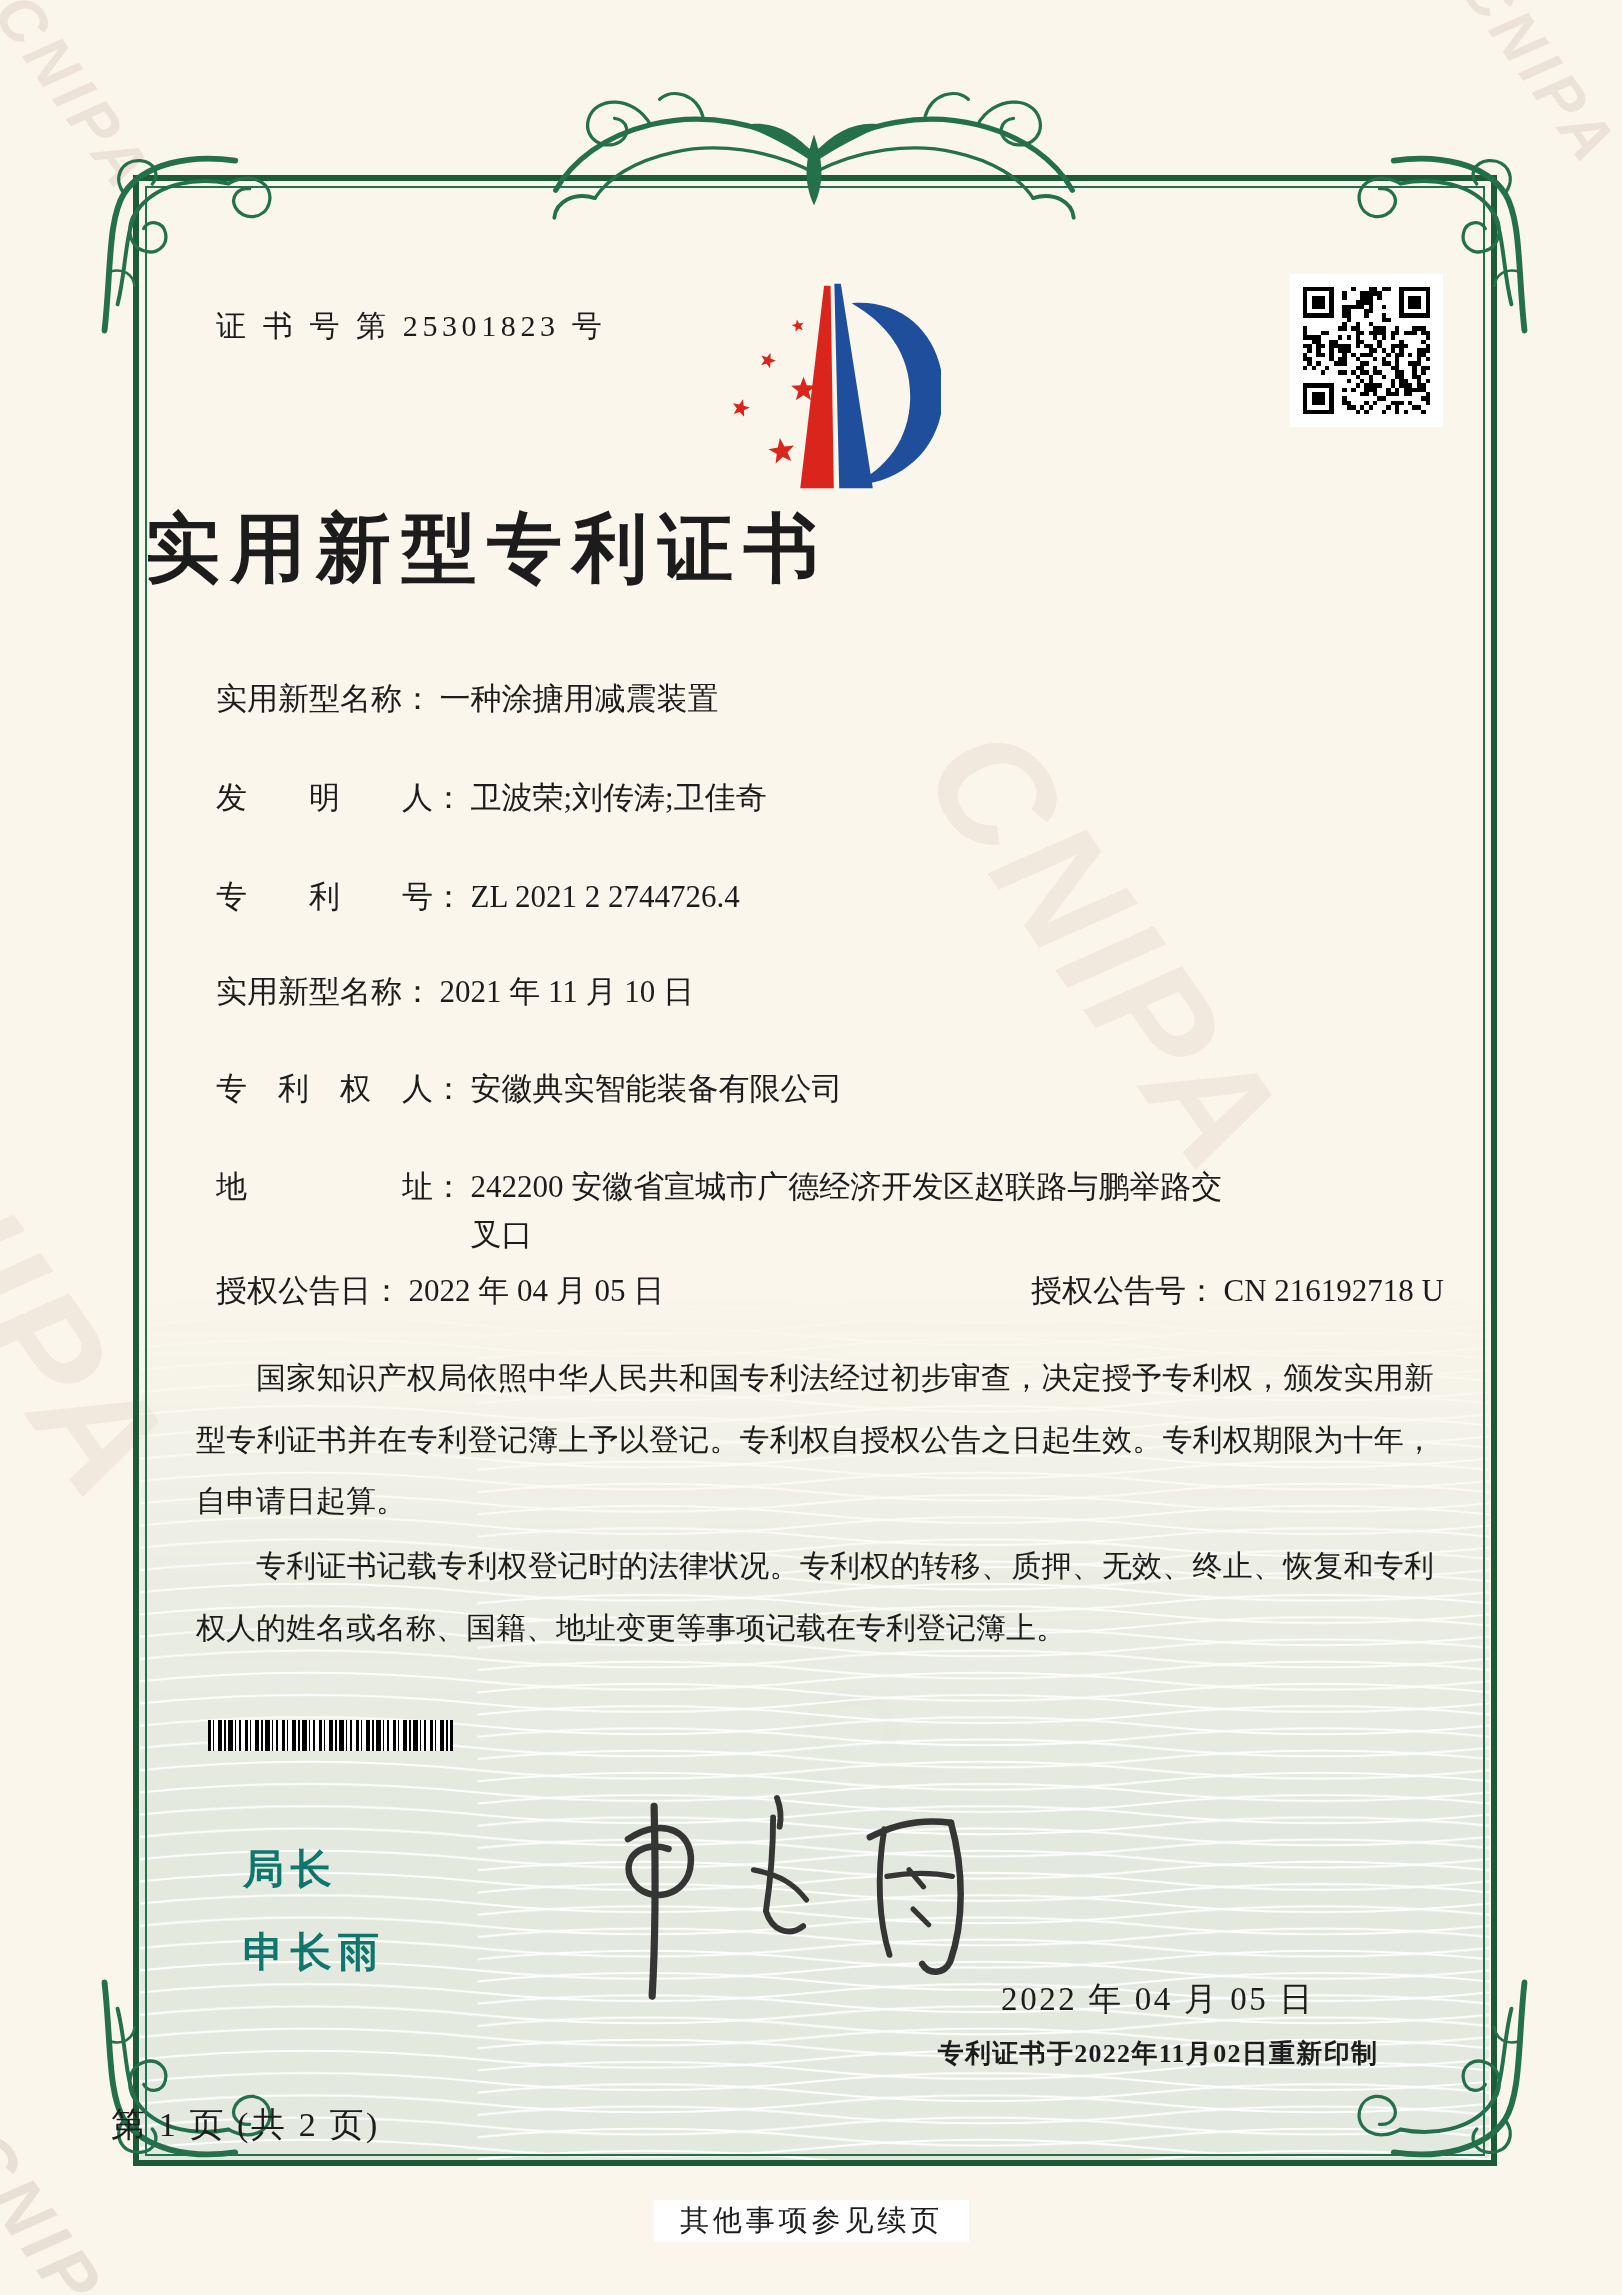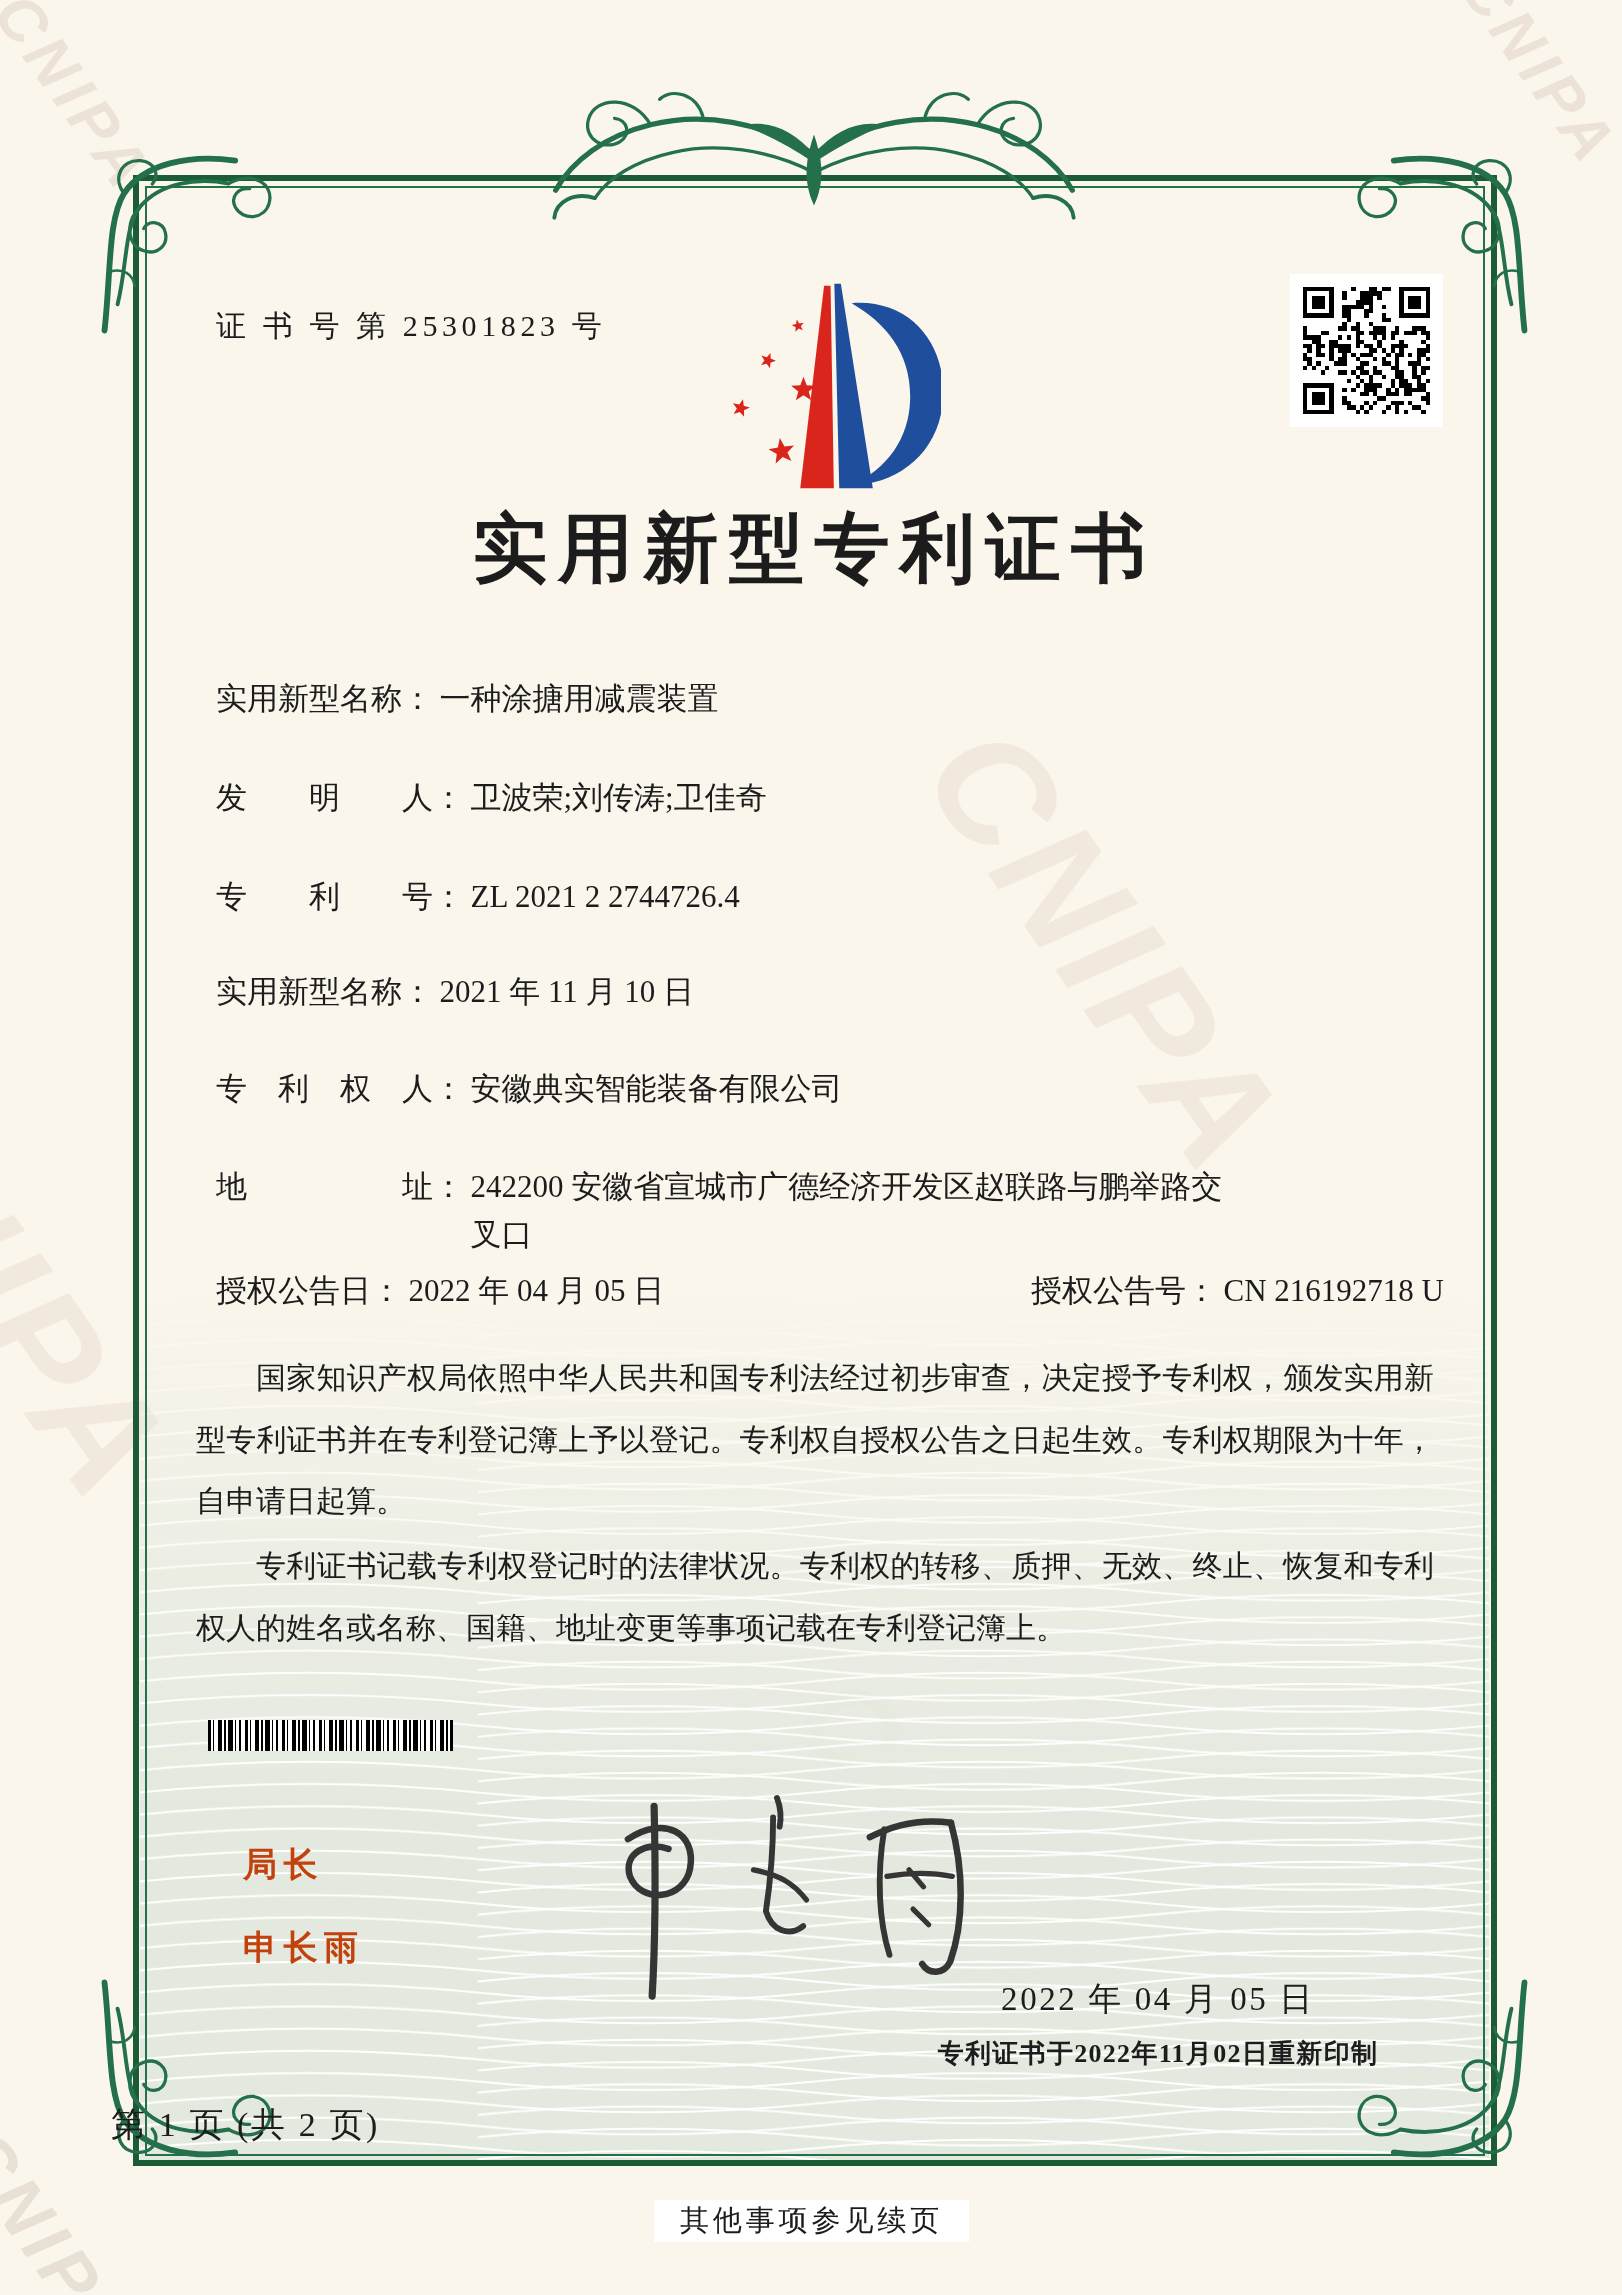--- a/index.html
+++ b/index.html
@@ -21,21 +21,21 @@
       border:6.5px solid var(--green);box-sizing:border-box;}
   .frame-inner{position:absolute;left:145px;top:186px;width:1340px;height:1970px;
       border:2.6px solid var(--og);box-sizing:border-box;}
   svg.orn{position:absolute;overflow:visible;}
 
   
   .certno{position:absolute;left:216px;top:306px;font-size:30px;letter-spacing:4.6px;}
   .logo{position:absolute;left:692px;top:272px;width:249px;height:229px;}
   .qr{position:absolute;left:1290px;top:274px;width:153px;height:153px;background:#fff;
       padding:13px;box-sizing:border-box;}
-  .title{position:absolute;left:145px;top:499px;width:1339px;text-align:center;
+  .title{position:absolute;left:145px;top:499px;width:1339px;text-align:left;
       font-size:75px;font-weight:700;letter-spacing:10.5px;}
 
   
   .row{position:absolute;left:216px;font-size:31px;line-height:1.55;}
   .row .lab{display:inline-block;vertical-align:top;}
   .row .val{display:inline-block;vertical-align:top;margin-left:6.5px;}
   .addr-val{white-space:pre-line;max-width:916px;}
   .grant2{position:absolute;left:815px;top:0;}
 
   
@@ -46,21 +46,21 @@
   
   .barcode{position:absolute;left:208px;top:1720px;width:245px;height:31px;
       background:repeating-linear-gradient(90deg,
         #000 0 2.6px,#fff 2.6px 4.6px,#000 4.6px 5.9px,#fff 5.9px 9.8px,
         #000 9.8px 14.4px,#fff 14.4px 16.4px,#000 16.4px 17.7px,#fff 17.7px 20px,
         #000 20px 25px,#fff 25px 27px,#000 27px 28px,#fff 28px 31px,
         #000 31px 33px,#fff 33px 37px);}
 
   
   .officer{position:absolute;left:243px;font-family:"Liberation Sans","DejaVu Sans",sans-serif;
-      font-size:34px;font-weight:700;letter-spacing:6.5px;color:#c2410c;}
+      font-size:41px;font-weight:700;letter-spacing:6.5px;color:#0f766e;}
   .sig{position:absolute;left:556px;top:1777px;width:497px;height:255px;}
 
   
   .rightblock{position:absolute;left:929px;top:1977px;width:458px;text-align:center;}
   .issue-date{font-size:33px;letter-spacing:2.6px;}
   .reprint{margin-top:14.4px;font-size:26px;font-weight:700;letter-spacing:1.3px;}
 
   .pageinfo{position:absolute;left:111px;top:2102px;width:1309px;
       font-size:34px;letter-spacing:2.6px;}
   .contnote{position:absolute;left:0;top:2200px;width:1623px;text-align:center;}

